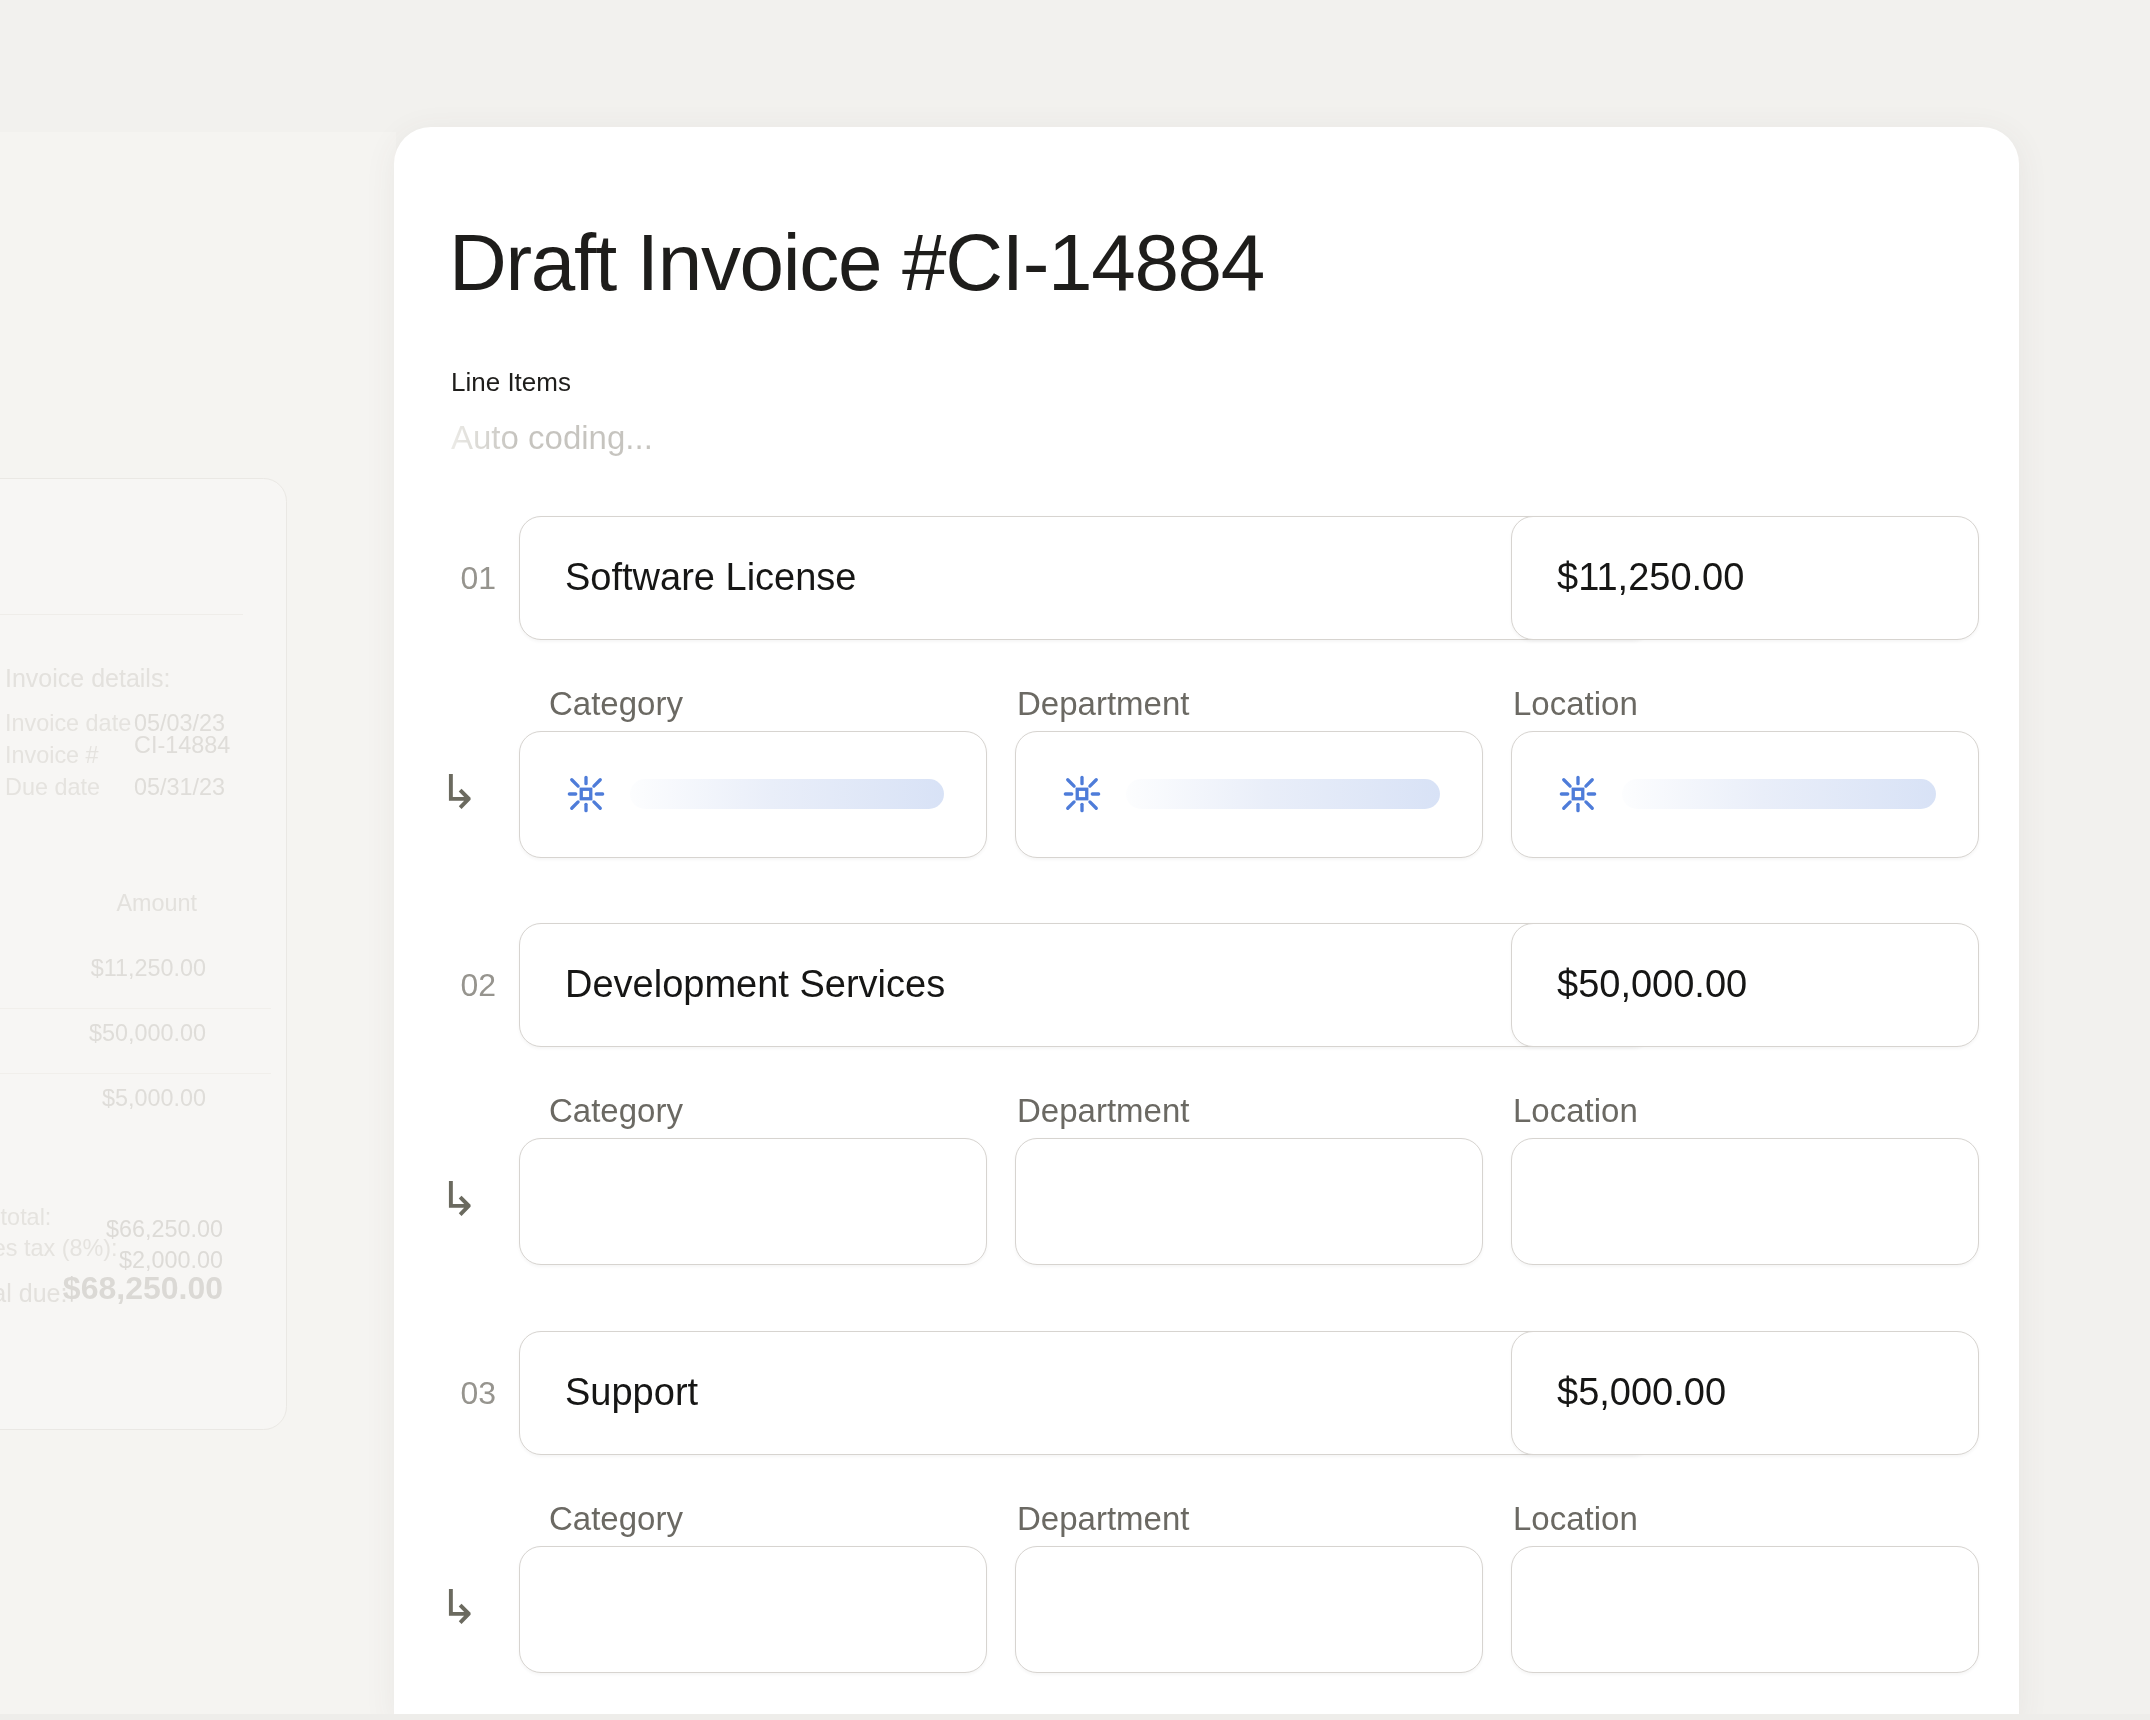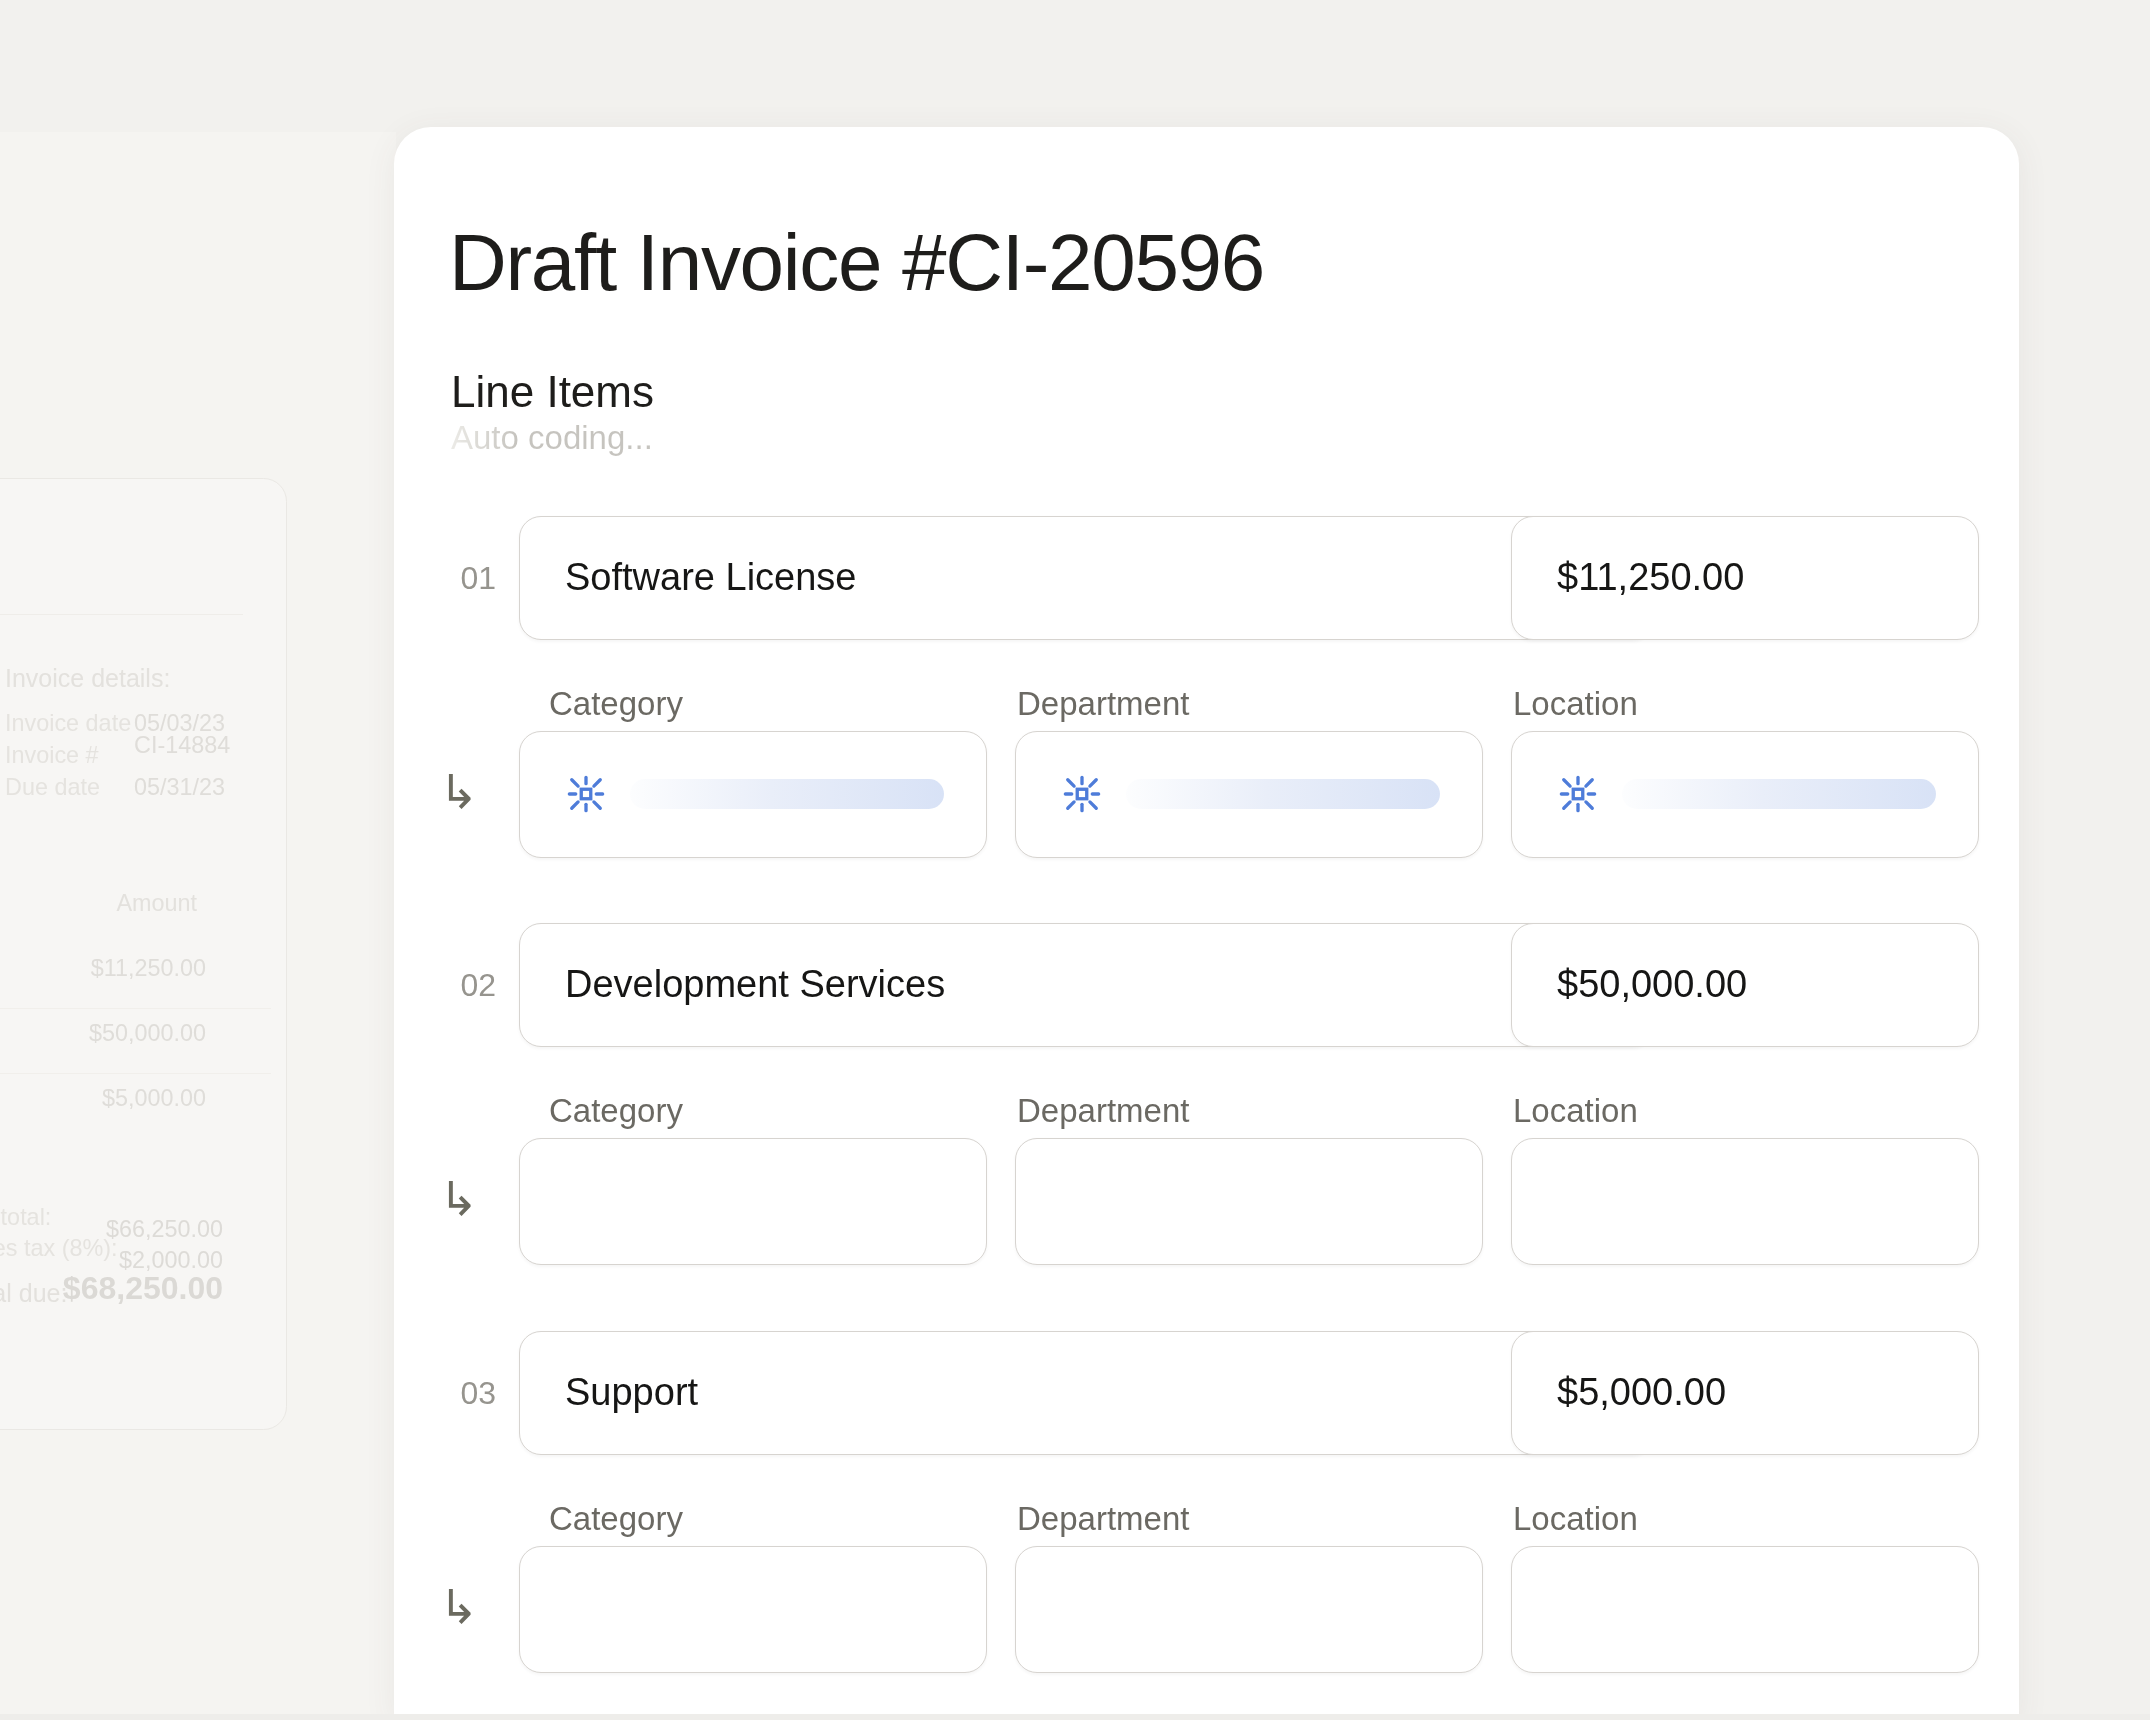--- a/index.html
+++ b/index.html
@@ -36,21 +36,21 @@
     position:absolute;left:394px;top:127px;width:1625px;height:1594px;
     background:#FFFFFF;border-radius:37px 37px 0 0;
     box-shadow:0 5px 33px rgba(80,75,70,.07);
   }
   .page-title{
     position:absolute;left:55px;top:90px;
     font-size:80px;font-weight:500;letter-spacing:-1.3px;color:#1E1D1B;
   }
   .section-heading{
     position:absolute;left:57px;top:240px;
-    font-size:44px;font-weight:500;color:#1E1D1B;
+    font-size:26px;font-weight:500;color:#1E1D1B;
   }
   .status-text{
     position:absolute;left:57px;top:292px;font-size:33px;
     background:linear-gradient(90deg,#ECEBE7 0%,#C6C4BF 32%,#C6C4BF 100%);
     -webkit-background-clip:text;background-clip:text;color:transparent;
   }
   
   .row{position:absolute;left:0;width:1625px;height:349px;}
   .row-num{
     position:absolute;left:0;top:0;width:102px;height:124px;line-height:124px;
@@ -112,21 +112,21 @@
 
   <div class="pv-sum-label" style="top:725px;">Subtotal:</div>
   <div class="pv-sum-value" style="top:725px;">$66,250.00</div>
   <div class="pv-sum-label" style="top:756px;">Sales tax (8%):</div>
   <div class="pv-sum-value" style="top:756px;">$2,000.00</div>
   <div class="pv-total-label" style="top:800px;">Total due:</div>
   <div class="pv-total-value" style="top:791px;">$68,250.00</div>
 </div>
 
 <div class="card">
-  <div class="page-title">Draft Invoice #CI-20596</div>
+  <div class="page-title">Draft Invoice #CI-14884</div>
   <div class="section-heading">Line Items</div>
   <div class="status-text">Auto coding...</div>
 
   <div class="row" style="top:389px;">
     <div class="row-num">01</div>
     <div class="field field-desc">
       <span class="field-text">Software License</span>
     </div>
     <div class="field field-amount">
       <span class="field-text">$11,250.00</span>

